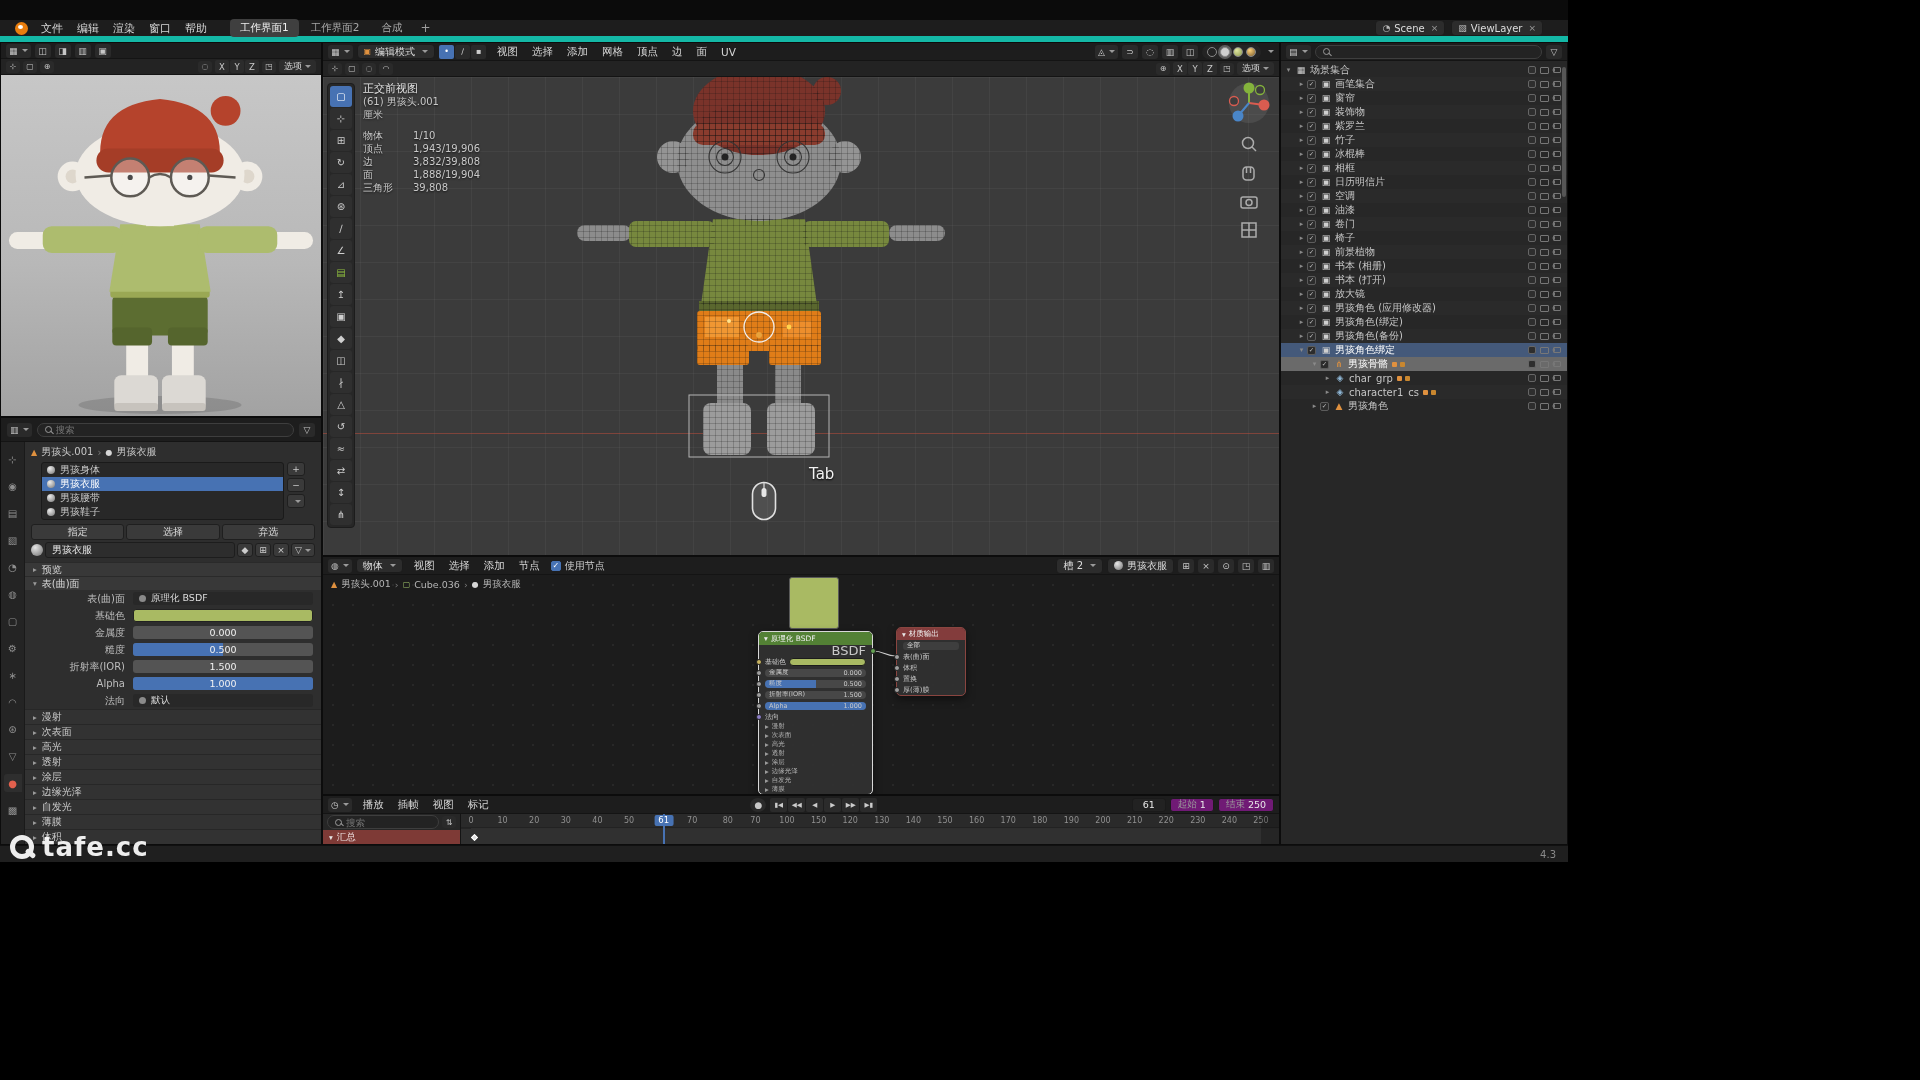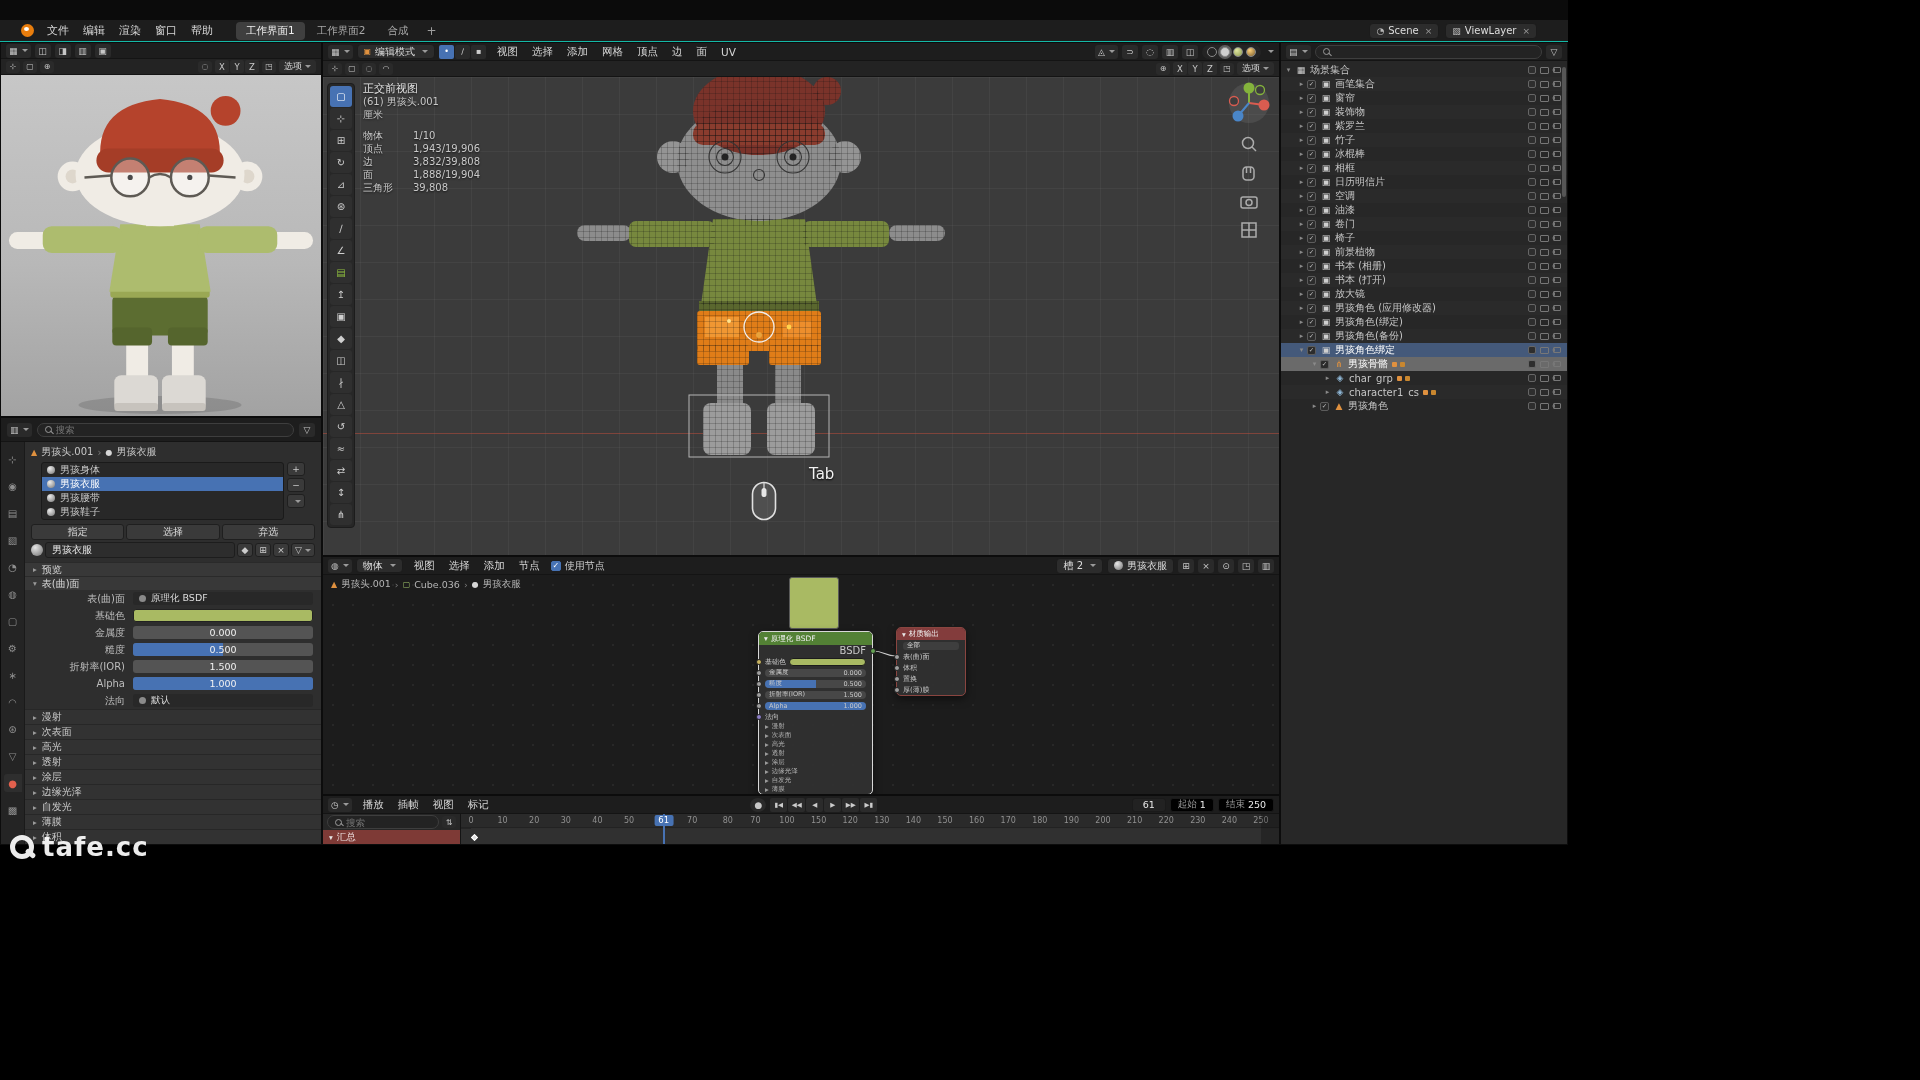--- a/index.html
+++ b/index.html
@@ -1,20 +1,20 @@
 <!DOCTYPE html>
 <html><head>
 <meta charset="utf-8">
 <style>
 *{margin:0;padding:0;box-sizing:border-box}
 html,body{background:#000}
 body{font-family:"DejaVu Sans","Liberation Sans",sans-serif;-webkit-font-smoothing:antialiased}
 .screen{position:relative;width:1920px;height:1080px;background:#000;overflow:hidden;color:#cfcfcf}
 .titlebar{position:absolute;left:0;top:0;width:1568px;height:20px;background:#0b0b0b}
-.topbar{position:absolute;left:0;top:20px;width:1568px;height:22px;background:#1d1d1d;display:flex;align-items:center;padding:0 21px;gap:2px;font-size:11px;border-bottom:1px solid #14b8a6}
+.topbar{position:absolute;left:0;top:20px;width:1568px;height:22px;background:#1d1d1d;display:flex;align-items:center;padding:0 15px;gap:2px;font-size:11px;border-bottom:6px solid #14b8a6}
 .blogo{width:13px;height:13px;border-radius:50%;background:radial-gradient(circle at 35% 30%,#f5a row,#e87d0d);background:#e87d0d;margin-right:4px;position:relative}
 .blogo::after{content:"";position:absolute;left:3px;top:3px;width:5px;height:4px;border-radius:50%;background:#fff}
 .hrow{display:flex;align-items:center}
 .menu{padding:1px 7px;border-radius:3px;color:#d6d6d6;cursor:default;white-space:nowrap}
 .ws{margin-left:14px;gap:2px}
 .wstab{padding:2px 10px;border-radius:4px;color:#a8a8a8;font-size:10.5px;white-space:nowrap}
 .wstab.act{background:#3f3f3f;color:#efefef}
 .wsadd{color:#9f9f9f;padding:0 6px;font-size:12px}
 .tright{margin-left:auto;display:flex;gap:6px;align-items:center;padding-right:10px}
 .pill{display:inline-flex;align-items:center;gap:4px;background:#2c2c2c;border:1px solid #1b1b1b;border-radius:4px;height:16px;padding:0 6px;font-size:10px;color:#ddd;white-space:nowrap}
@@ -117,21 +117,21 @@
 .swatchnode{position:absolute;left:466px;top:2px;width:50px;height:52px;background:#a9ba63;border:1px solid #5a5a5a;border-radius:3px}
 .nlink{position:absolute;left:0;top:0;pointer-events:none}
 .node{position:absolute;background:rgba(48,48,48,0.95);border-radius:5px;box-shadow:0 3px 8px rgba(0,0,0,0.5);font-size:7px;color:#c9c9c9}
 .node.bsdf{left:435px;top:56px;width:115px;border:1px solid #d8d8d8}
 .node.outn{left:573px;top:52px;width:70px;border:1px solid #8a4540}
 .ntitle{height:13px;border-radius:4px 4px 0 0;display:flex;align-items:center;gap:3px;padding:0 5px;color:#f0f0f0;font-size:7.5px;white-space:nowrap}
 .bsdf .ntitle{background:#538135}
 .outn .ntitle{background:#833c3c;height:12px}
 .nrow{display:flex;align-items:center;gap:3px;height:11px;padding:0 6px;position:relative}
 .nrow.out{justify-content:flex-end}
-.nolbl{font-size:10px}
+.nolbl{font-size:13px}
 .nsock{position:absolute;left:-3.5px;width:6px;height:6px;border-radius:50%;background:#9f9f9f;border:1px solid #222;top:50%;margin-top:-3px}
 .nsock.yel{background:#c8b35f}
 .nsock.pur{background:#8d7fc7}
 .nsock.grn{background:#63a152}
 .nsock.right{left:auto;right:-3.5px}
 .nlbl{font-size:7px;white-space:nowrap}
 .nslider{flex:1;position:relative;height:8px;background:#474747;border-radius:4px;overflow:hidden;display:flex;align-items:center;justify-content:space-between;padding:0 4px;font-size:6.5px}
 .nsfill{position:absolute;left:0;top:0;bottom:0;background:#4772b3}
 .nslbl,.nsval{position:relative;z-index:1;white-space:nowrap}
 .ncolor{flex:1;height:8px;border-radius:4px;background:#a9ba63;border:1px solid #1c1c1c}
@@ -148,21 +148,21 @@
 .tlright::after{content:"";position:absolute;left:800px;top:0;bottom:0;right:0;background:rgba(0,0,0,0.22)}
 .tlruler{position:absolute;left:0;right:0;top:0;height:14px;background:#2a2a2a;border-bottom:1px solid #222}
 .tick{position:absolute;top:2px;font-size:8px;color:#909090;transform:translateX(-50%)}
 .tltrack{position:absolute;left:0;right:0;top:15px;bottom:0;background:#303030}
 .kf{position:absolute;left:11px;top:6px;width:5px;height:5px;transform:rotate(45deg);background:#dedede;border:1px solid #fff}
 .playhead{position:absolute;top:0;bottom:0;width:0;z-index:3}
 .playhead::after{content:"";position:absolute;left:-1px;top:0;bottom:0;width:2px;background:#4772b3}
 .phlabel{position:absolute;top:1px;left:0;transform:translateX(-50%);background:#4772b3;color:#fff;font-size:8.5px;padding:0 4px;border-radius:2px;height:11px;line-height:11px;z-index:4}
 .transport{display:inline-flex;gap:1px}
 .pbtn{min-width:17px;height:14px;display:inline-flex;align-items:center;justify-content:center;background:#2b2b2b;border-radius:2px;font-size:6.5px;color:#ccc;padding:0 2px}
-.fld{display:inline-flex;align-items:center;gap:3px;background:#000000;border:1px solid #1a1a1a;border-radius:3px;height:14px;padding:0 7px;font-size:9.5px;color:#e8e8e8;white-space:nowrap}
+.fld{display:inline-flex;align-items:center;gap:3px;background:#701a75;border:1px solid #1a1a1a;border-radius:3px;height:14px;padding:0 7px;font-size:9.5px;color:#e8e8e8;white-space:nowrap}
 .fld .dim{color:#9a9a9a}
 .fld.frame{min-width:34px;justify-content:center;background:#222}
 
 #outEd{left:1280px;top:42px;width:288px;height:803px;background:#272727}
 .obody{position:relative;height:785px;overflow:hidden;padding-top:2px}
 .orow{display:flex;align-items:center;height:14px;font-size:10px;color:#c6c6c6;white-space:nowrap}
 .orow:nth-child(even){background:rgba(255,255,255,0.015)}
 .orow.sel{background:#44597a;color:#fff}
 .orow.act{background:#6a6a6a;color:#fff}
 .ocaret{width:11px;font-size:7px;color:#8a8a8a;text-align:center;flex:none}
@@ -1242,18 +1242,21 @@
           <span class="orx">
             <span class="xchk"></span>
             <span class="xscr"></span>
             <span class="xcam"></span>
           </span>
         </div>
       </div>
     <div class="oscroll"></div>
   </section>
 
+  <footer class="statusbar">
+    <span class="ver">4.3</span>
+  </footer>
 
   <div class="watermark">
     <span class="wmlogo"></span>
     <span class="wmtext">tafe.cc</span>
   </div>
 </div>
 
 </body></html>

